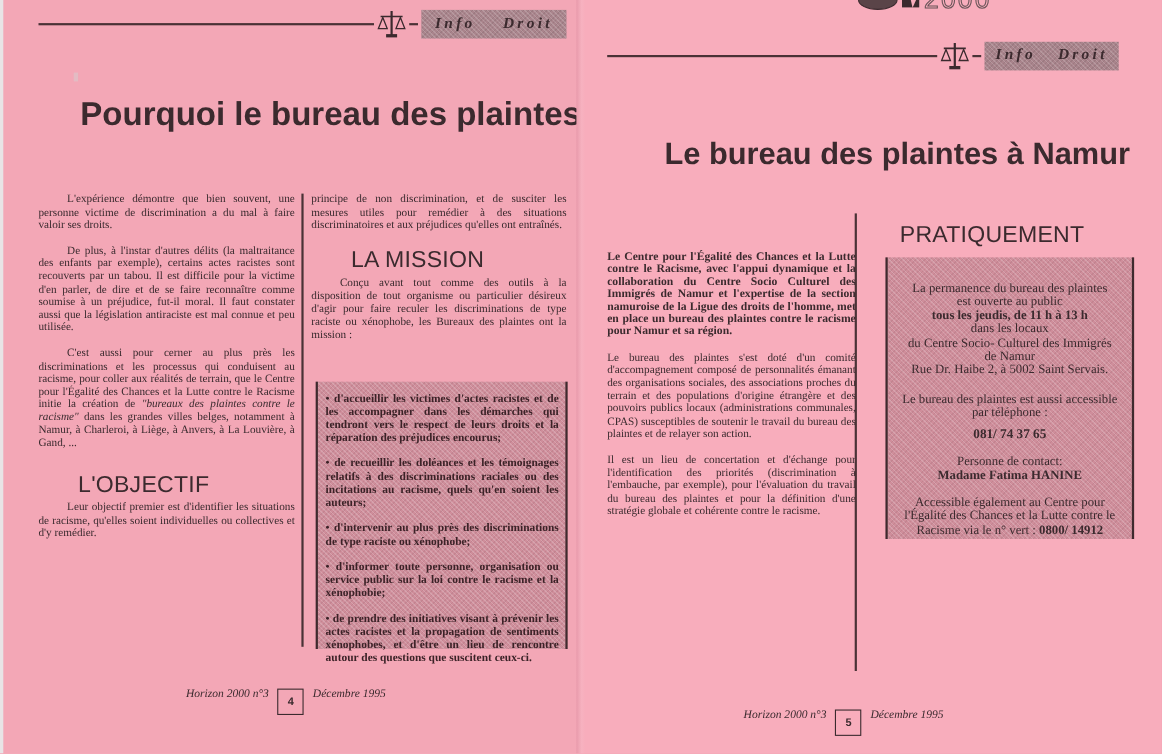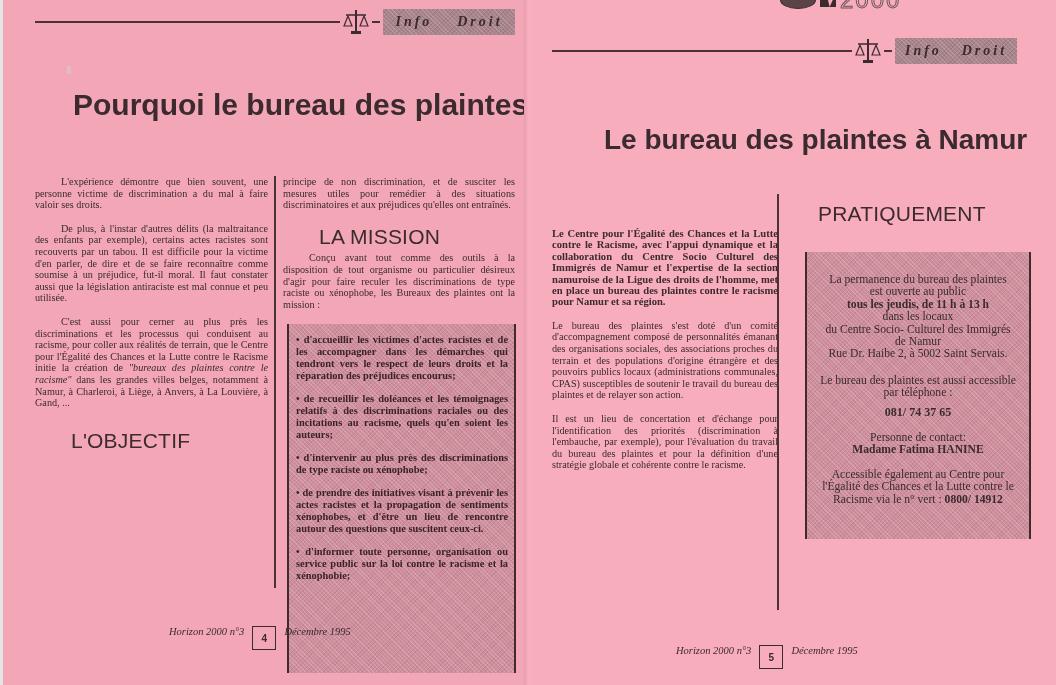--- a/index.html
+++ b/index.html
@@ -83,37 +83,38 @@
     </div>
   </div>
 
   <div class="title" style="left:70px; top:88px; font-size:30px;">Pourquoi le bureau des plaintes?</div>
 
   <div class="col" style="left:32px; top:176px; width:233px;">
     <p class="ind">L'expérience démontre que bien souvent, une personne victime de discrimination a du mal à faire valoir ses droits.</p>
     <p class="ind">De plus, à l'instar d'autres délits (la maltraitance des enfants par exemple), certains actes racistes sont recouverts par un tabou. Il est difficile pour la victime d'en parler, de dire et de se faire reconnaître comme soumise à un préjudice, fut-il moral. Il faut constater aussi que la législation antiraciste est mal connue et peu utilisée.</p>
     <p class="ind"><span>C'est aussi pour cerner au plus près les discriminations et les processus qui conduisent au racisme, pour coller aux réalités de terrain, que le Centre pour l'Égalité des Chances et la Lutte contre le Racisme initie la création de </span><i>"bureaux des plaintes contre le racisme"</i><span> dans les grandes villes belges, notamment à Namur, à Charleroi, à Liège, à Anvers, à La Louvière, à Gand, ...</span></p>
     <div class="section-h" style="margin-top:26px;">L'OBJECTIF</div>
+    <p class="ind">Leur objectif premier est d'identifier les situations de racisme, qu'elles soient individuelles ou collectives et d'y remédier.</p>
   </div>
 
   <div class="vline" style="left:271px; top:176px; height:412px;"></div>
 
   <div class="col" style="left:280px; top:176px; width:232px;">
     <p>principe de non discrimination, et de susciter les mesures utiles pour remédier à des situations discriminatoires et aux préjudices qu'elles ont entraînés.</p>
     <div class="section-h" style="margin-top:20px;">LA MISSION</div>
     <p class="ind">Conçu avant tout comme des outils à la disposition de tout organisme ou particulier désireux d'agir pour faire reculer les discriminations de type raciste ou xénophobe, les Bureaux des plaintes ont la mission :</p>
   </div>
 
-  <div class="shaded" style="left:284px; top:324px; width:229px; height:349px;">
+  <div class="shaded" style="left:284px; top:347px; width:229px; height:243px;">
     <ul class="mission-list">
       <li>• d'accueillir les victimes d'actes racistes et de les accompagner dans les démarches qui tendront vers le respect de leurs droits et la réparation des préjudices encourus;</li>
       <li>• de recueillir les doléances et les témoignages relatifs à des discriminations raciales ou des incitations au racisme, quels qu'en soient les auteurs;</li>
       <li>• d'intervenir au plus près des discriminations de type raciste ou xénophobe;</li>
+      <li>• d'informer toute personne, organisation ou service public sur la loi contre le racisme et la xénophobie;</li>
       <li>• de prendre des initiatives visant à prévenir les actes racistes et la propagation de sentiments xénophobes, et d'être un lieu de rencontre autour des questions que suscitent ceux-ci.</li>
-      <li>• d'informer toute personne, organisation ou service public sur la loi contre le racisme et la xénophobie;</li>
     </ul>
   </div>
 
   <div class="footer" style="left:166px; top:626px;">
     <span>Horizon 2000 n°3</span>
     <span class="page-num">4</span>
     <span>Décembre 1995</span>
   </div>
 </div>
 
@@ -145,21 +146,21 @@
   <div class="col" style="left:24px; top:228px; width:226px;">
     <p class="lead">Le Centre pour l'Égalité des Chances et la Lutte contre le Racisme, avec l'appui dynamique et la collaboration du Centre Socio Culturel des Immigrés de Namur et l'expertise de la section namuroise de la Ligue des droits de l'homme, met en place un bureau des plaintes contre le racisme pour Namur et sa région.</p>
     <p>Le bureau des plaintes s'est doté d'un comité d'accompagnement composé de personnalités émanant des organisations sociales, des associations proches du terrain et des populations d'origine étrangère et des pouvoirs publics locaux (administrations communales, CPAS) susceptibles de soutenir le travail du bureau des plaintes et de relayer son action.</p>
     <p>Il est un lieu de concertation et d'échange pour l'identification des priorités (discrimination à l'embauche, par exemple), pour l'évaluation du travail du bureau des plaintes et pour la définition d'une stratégie globale et cohérente contre le racisme.</p>
   </div>
 
   <div class="vline" style="left:249px; top:194px; height:416px;"></div>
 
   <div class="section-h" style="position:absolute; left:290px; top:202px; margin:0;">PRATIQUEMENT</div>
 
-  <div class="shaded" style="left:277px; top:252px; width:226px; height:287px;">
+  <div class="shaded" style="left:277px; top:234px; width:226px; height:256px;">
     <div class="practical">
       <div class="blk">
         <div>La permanence du bureau des plaintes</div>
         <div>est ouverte au public</div>
         <div><b>tous les jeudis, de 11 h à 13 h</b></div>
         <div>dans les locaux</div>
         <div>du Centre Socio- Culturel des Immigrés</div>
         <div>de Namur</div>
         <div>Rue Dr. Haibe 2, à 5002 Saint Servais.</div>
       </div>

